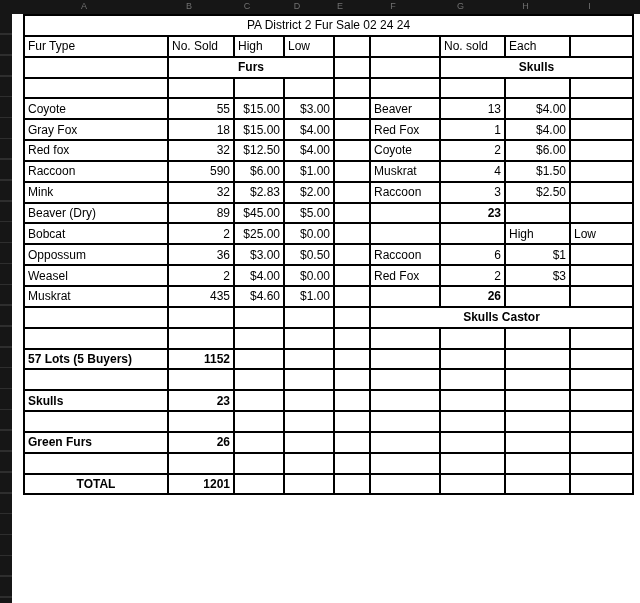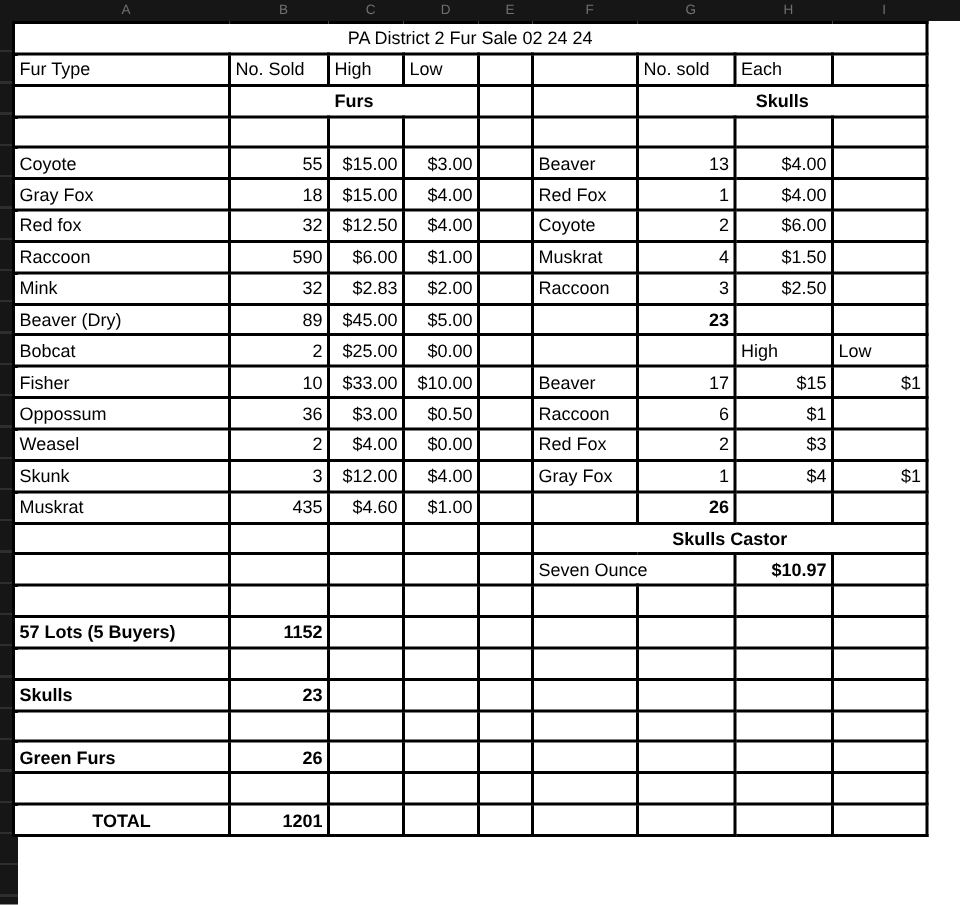--- a/index.html
+++ b/index.html
@@ -17,21 +17,21 @@
     display:block;height:14px;line-height:12px;text-align:center;
     font-size:9px;color:var(--chrome-text,#6e6e6e);user-select:none;
   }
   .rowstrip{
     position:absolute;left:0;top:14px;width:12px;height:589px;
     background-color:var(--chrome-bg,#161616);
     background-image:repeating-linear-gradient(
       to bottom,transparent 0px,transparent 19.3px,#2e2e2e 19.3px,#2e2e2e 20.85px);
   }
   table.sheet{
-    position:absolute;left:8px;top:14px;
+    position:absolute;left:23px;top:14px;
     border-collapse:collapse;table-layout:fixed;
   }
   table.sheet td{
     border:2px solid var(--grid-line,#000);
     background:var(--cell-bg,#fff);
     color:#000;font-size:12px;line-height:1;
     padding:0 3px;white-space:nowrap;overflow:hidden;
   }
   table.sheet tr{height:20.85px;}
   td.spacer{background:var(--spacer-fill,#ececec);}
@@ -172,31 +172,20 @@
         <td class="ar">2</td>
         <td class="ar">$25.00</td>
         <td class="ar">$0.00</td>
         <td class="spacer al"></td>
         <td class="al"></td>
         <td class="al"></td>
         <td class="al">High</td>
         <td class="al">Low</td>
       </tr>
       <tr>
-        <td class="al">Fisher</td>
-        <td class="ar">10</td>
-        <td class="ar">$33.00</td>
-        <td class="ar">$10.00</td>
-        <td class="spacer al"></td>
-        <td class="al">Beaver</td>
-        <td class="ar">17</td>
-        <td class="ar">$15</td>
-        <td class="ar">$1</td>
-      </tr>
-      <tr>
         <td class="al">Oppossum</td>
         <td class="ar">36</td>
         <td class="ar">$3.00</td>
         <td class="ar">$0.50</td>
         <td class="spacer al"></td>
         <td class="al">Raccoon</td>
         <td class="ar">6</td>
         <td class="ar">$1</td>
         <td class="al"></td>
       </tr>
@@ -205,31 +194,20 @@
         <td class="ar">2</td>
         <td class="ar">$4.00</td>
         <td class="ar">$0.00</td>
         <td class="spacer al"></td>
         <td class="al">Red Fox</td>
         <td class="ar">2</td>
         <td class="ar">$3</td>
         <td class="al"></td>
       </tr>
       <tr>
-        <td class="al">Skunk</td>
-        <td class="ar">3</td>
-        <td class="ar">$12.00</td>
-        <td class="ar">$4.00</td>
-        <td class="spacer al"></td>
-        <td class="al">Gray Fox</td>
-        <td class="ar">1</td>
-        <td class="ar">$4</td>
-        <td class="ar">$1</td>
-      </tr>
-      <tr>
         <td class="al">Muskrat</td>
         <td class="ar">435</td>
         <td class="ar">$4.60</td>
         <td class="ar">$1.00</td>
         <td class="spacer al"></td>
         <td class="al"></td>
         <td class="bold ar">26</td>
         <td class="al"></td>
         <td class="al"></td>
       </tr>
@@ -240,30 +218,20 @@
         <td class="al"></td>
         <td class="spacer al"></td>
         <td colspan="4" class="bold ac">Skulls Castor</td>
       </tr>
       <tr>
         <td class="al"></td>
         <td class="al"></td>
         <td class="al"></td>
         <td class="al"></td>
         <td class="spacer al"></td>
-        <td colspan="2" class="al">Seven Ounce</td>
-        <td class="bold ar">$10.97</td>
-        <td class="al"></td>
-      </tr>
-      <tr>
-        <td class="al"></td>
-        <td class="al"></td>
-        <td class="al"></td>
-        <td class="al"></td>
-        <td class="spacer al"></td>
         <td class="al"></td>
         <td class="al"></td>
         <td class="al"></td>
         <td class="al"></td>
       </tr>
       <tr>
         <td class="bold al">57 Lots (5 Buyers)</td>
         <td class="bold ar">1152</td>
         <td class="al"></td>
         <td class="al"></td>

